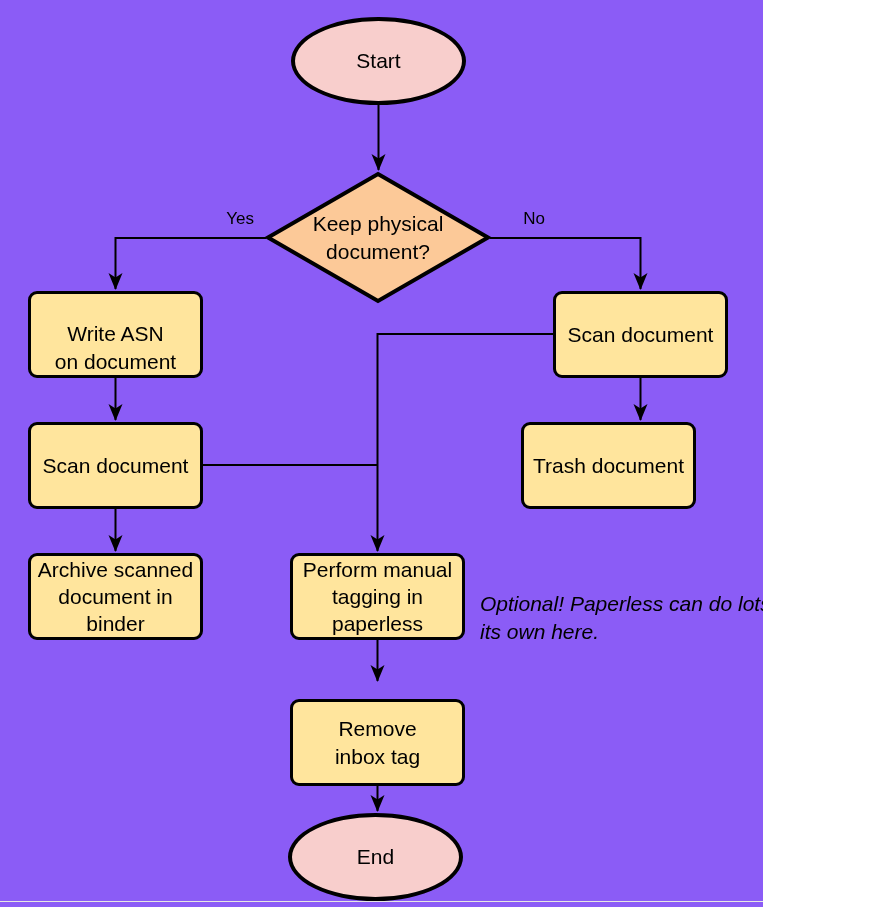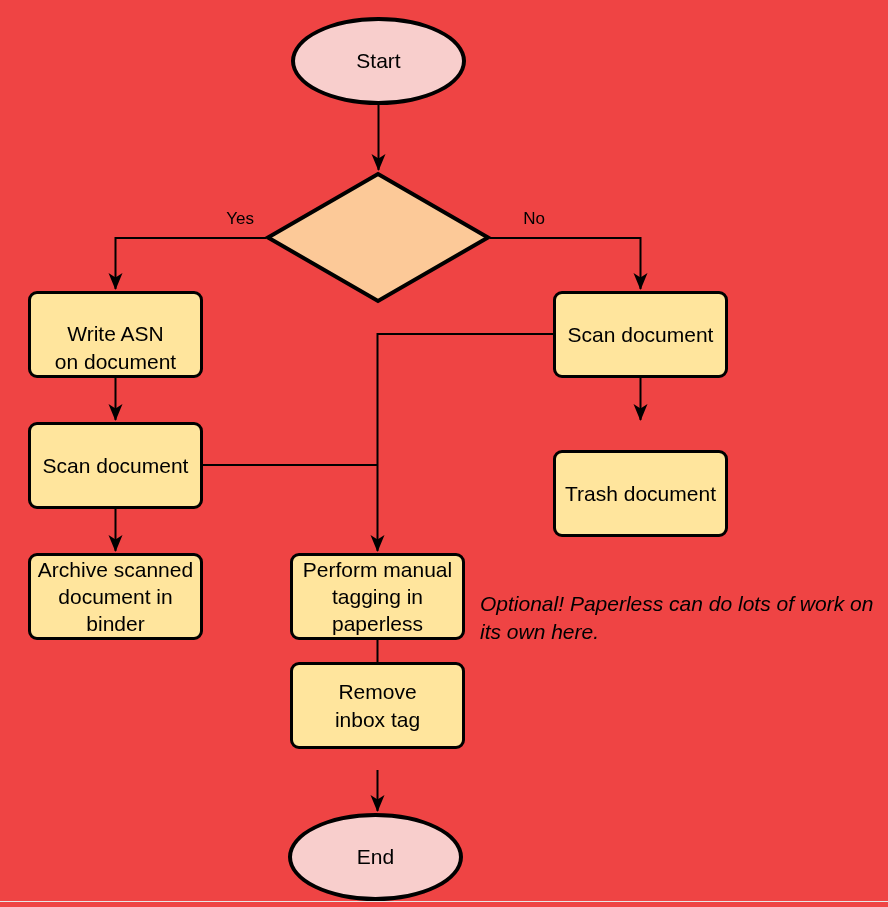--- a/index.html
+++ b/index.html
@@ -1,21 +1,21 @@
 <!DOCTYPE html>
 <html><head>
 <meta charset="utf-8">
 <style>
   * { margin: 0; padding: 0; box-sizing: border-box; }
   html, body { background: #ffffff; }
   .canvas {
     position: relative;
-    width: 888px;
+    width: 763px;
     height: 907px;
-    background: #ef4444;
+    background: #8b5cf6;
     font-family: "Liberation Sans", sans-serif;
     color: #000000;
     overflow: hidden;
   }
   svg.edge-layer {
     position: absolute;
     left: 0; top: 0;
     width: 888px; height: 907px;
   }
   .node {
@@ -99,20 +99,24 @@
     <polyline points="377.5,640 377.5,681" fill="none" stroke="#000" stroke-width="2" marker-end="url(#arrow)"></polyline>
     <polyline points="377.5,770 377.5,811" fill="none" stroke="#000" stroke-width="2" marker-end="url(#arrow)"></polyline>
 
     <polygon points="378,174 488,237.5 378,301 268,237.5" fill="#FCC998" stroke="#000000" stroke-width="4" stroke-linejoin="miter"></polygon>
   </svg>
 
   <div class="node terminal" style="left:291px; top:17px;">
     <span>Start</span>
   </div>
 
+  <div class="decision-label">
+    <span>Keep physical
+document?</span>
+  </div>
 
   <div class="edge-label" style="left:202px; top:209px;">Yes</div>
 
   <div class="edge-label" style="left:493px; top:209px;">No</div>
 
   <div class="node process" style="left:28px; top:291px;align-items:flex-end;">
     <span>Write ASN
 on document</span>
   </div>
 
@@ -123,34 +127,34 @@
   <div class="node process" style="left:28px; top:553px;">
     <span>Archive scanned
 document in
 binder</span>
   </div>
 
   <div class="node process" style="left:553px; top:291px;">
     <span>Scan document</span>
   </div>
 
-  <div class="node process" style="left:553px; top:422px;margin-top:28px;">
+  <div class="node process" style="left:521px; top:422px;">
     <span>Trash document</span>
   </div>
 
   <div class="node process" style="left:290px; top:553px;justify-content:center;">
     <span>Perform manual
 tagging in
 paperless</span>
   </div>
 
   <div class="note">Optional! Paperless can do lots of work on
 its own here.</div>
 
-  <div class="node process" style="left:290px; top:662px;">
+  <div class="node process" style="left:290px; top:699px;">
     <span>Remove
 inbox tag</span>
   </div>
 
   <div class="node terminal" style="left:288px; top:813px;">
     <span>End</span>
   </div>
 
   <div class="bottom-divider"></div>
 

